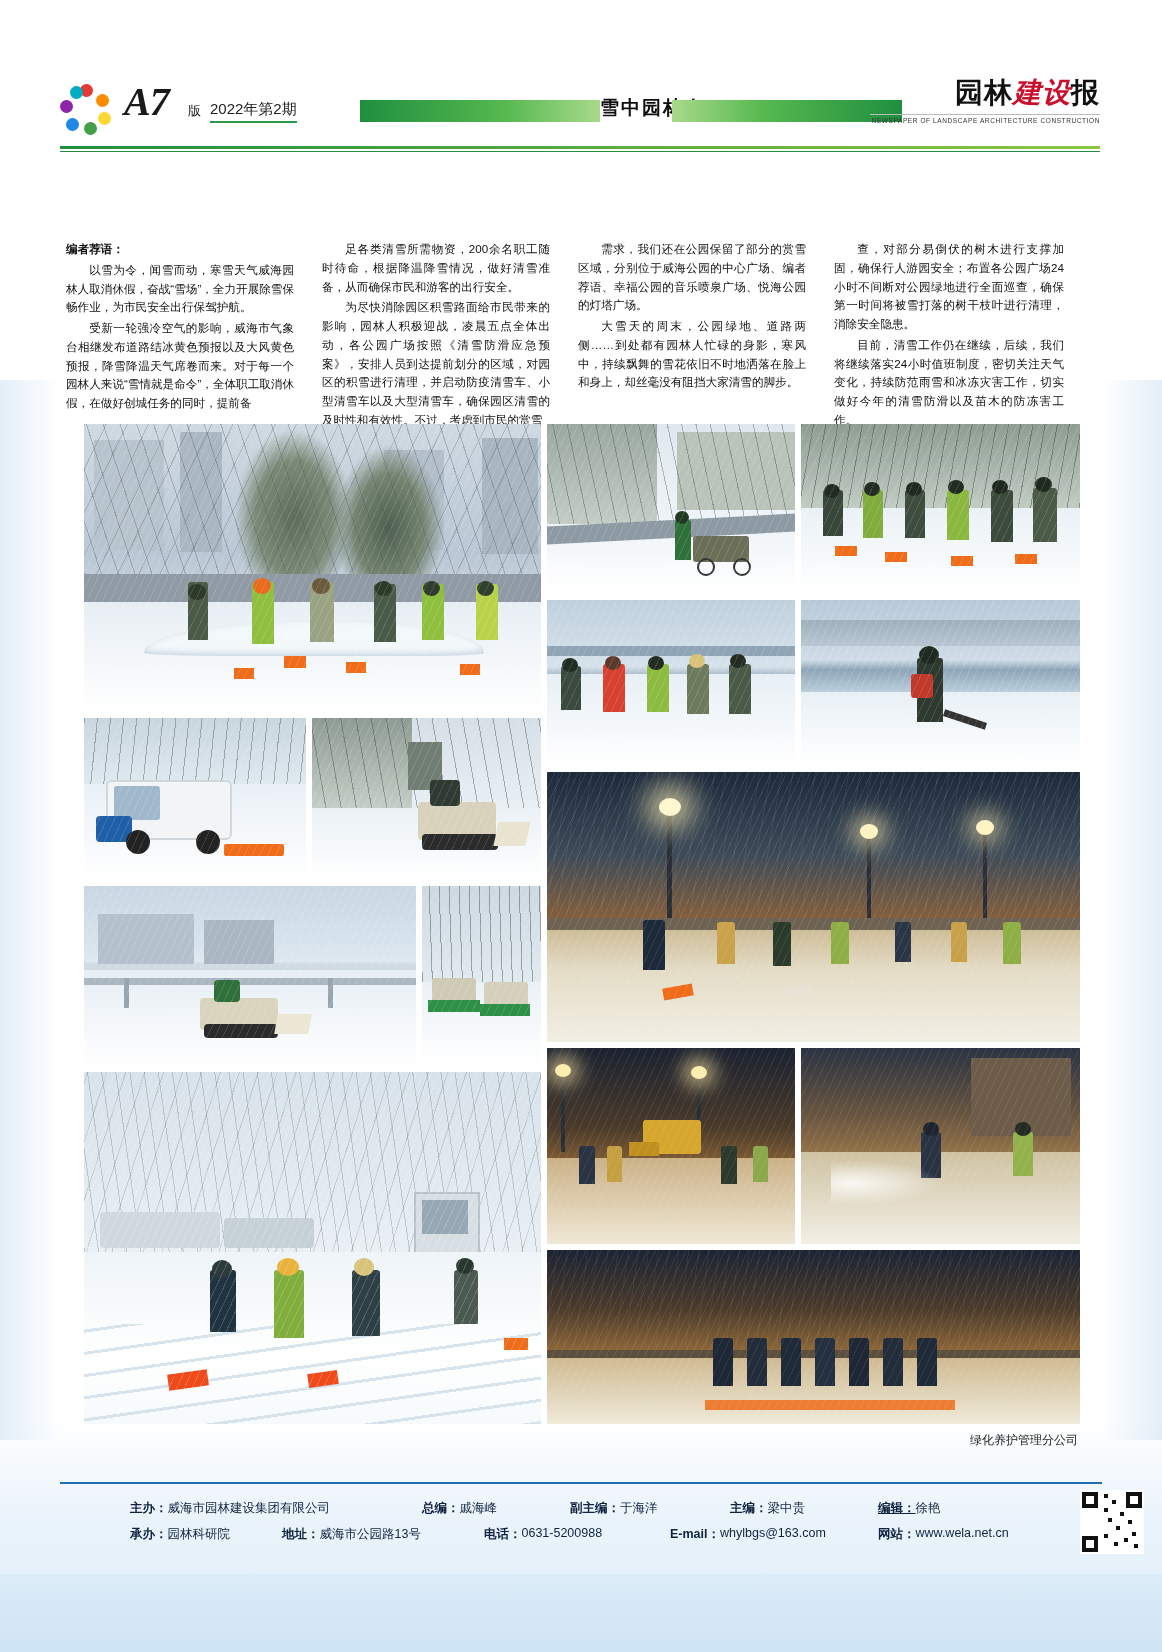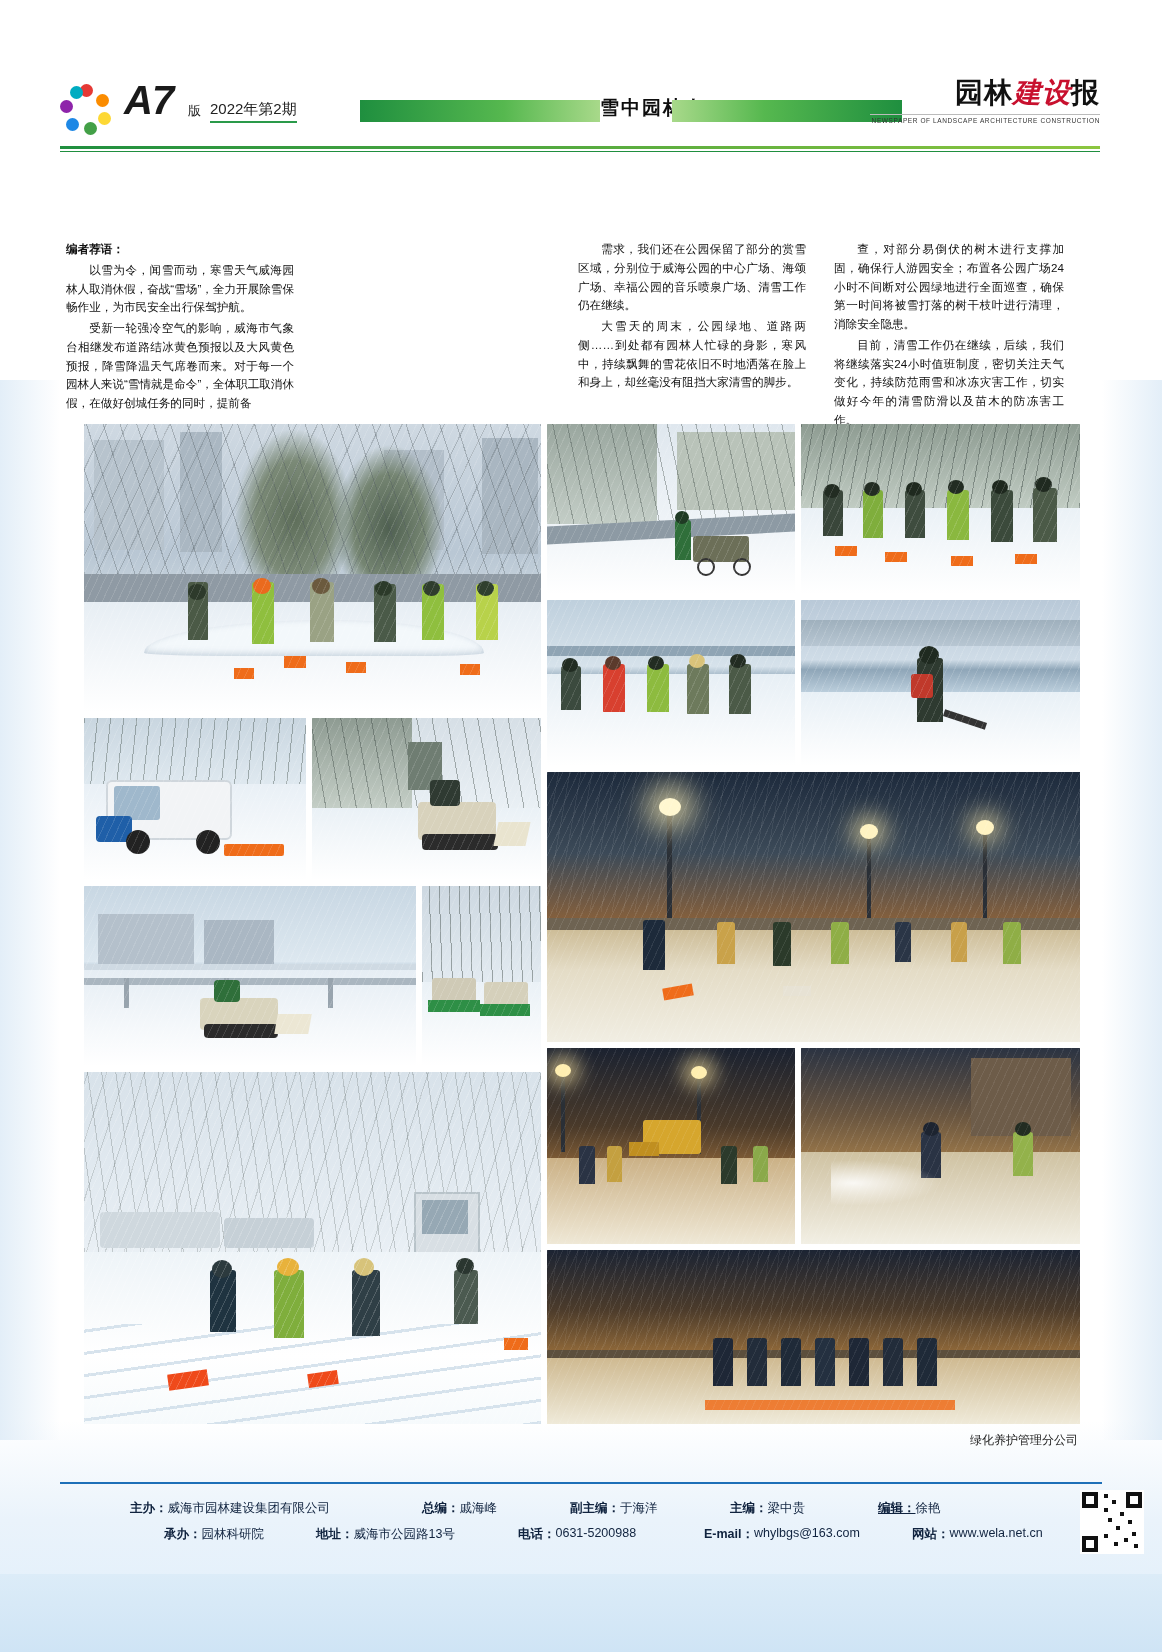--- a/index.html
+++ b/index.html
@@ -27,21 +27,21 @@
     background:linear-gradient(270deg,#dceaf6 0%,rgba(255,255,255,0) 100%);
     opacity:.8;
   }
 
   
   .masthead{position:absolute;left:60px;top:78px;width:1040px;height:62px;}
   .logo-dots{position:absolute;left:0;top:6px;width:56px;height:52px;}
   .logo-dots span{position:absolute;width:13px;height:13px;border-radius:50%;}
   .pageno{
     position:absolute;left:64px;top:0px;
-    font-family:Liberation Sans, sans-serif;
+    font-family:Liberation Serif, serif;
     font-style:italic;font-weight:700;font-size:40px;color:#1a1a1a;letter-spacing:-1px;
   }
   .pageno-sub{
     position:absolute;left:128px;top:24px;font-size:13px;color:#222;
   }
   .pageno-date{
     position:absolute;left:150px;top:22px;font-size:15px;color:#222;
     border-bottom:2px solid #2a9a4a;padding-bottom:2px;
   }
   .green-bar{
@@ -160,22 +160,26 @@
   <div class="mast-rule"></div>
   <div class="mast-rule2"></div>
 
 
   <div class="cols">
     <div class="col c1">
       <p class="lead">编者荐语：</p>
       <p>以雪为令，闻雪而动，寒雪天气威海园林人取消休假，奋战“雪场”，全力开展除雪保畅作业，为市民安全出行保驾护航。</p>
       <p>受新一轮强冷空气的影响，威海市气象台相继发布道路结冰黄色预报以及大风黄色预报，降雪降温天气席卷而来。对于每一个园林人来说“雪情就是命令”，全体职工取消休假，在做好创城任务的同时，提前备</p>
     </div>
+    <div class="col c2">
+      <p>足各类清雪所需物资，200余名职工随时待命，根据降温降雪情况，做好清雪准备，从而确保市民和游客的出行安全。</p>
+      <p>为尽快消除园区积雪路面给市民带来的影响，园林人积极迎战，凌晨五点全体出动，各公园广场按照《清雪防滑应急预案》，安排人员到达提前划分的区域，对园区的积雪进行清理，并启动防疫清雪车、小型清雪车以及大型清雪车，确保园区清雪的及时性和有效性。不过，考虑到市民的赏雪</p>
+    </div>
     <div class="col c3">
-      <p>需求，我们还在公园保留了部分的赏雪区域，分别位于威海公园的中心广场、海颂广场、幸福公园的音乐喷泉广场、清雪工作仍在继续。</p>
+      <p>需求，我们还在公园保留了部分的赏雪区域，分别位于威海公园的中心广场、编者荐语、幸福公园的音乐喷泉广场、悦海公园的灯塔广场。</p>
       <p>大雪天的周末，公园绿地、道路两侧……到处都有园林人忙碌的身影，寒风中，持续飘舞的雪花依旧不时地洒落在脸上和身上，却丝毫没有阻挡大家清雪的脚步。</p>
     </div>
     <div class="col c4">
       <p>查，对部分易倒伏的树木进行支撑加固，确保行人游园安全；布置各公园广场24小时不间断对公园绿地进行全面巡查，确保第一时间将被雪打落的树干枝叶进行清理，消除安全隐患。</p>
       <p>目前，清雪工作仍在继续，后续，我们将继续落实24小时值班制度，密切关注天气变化，持续防范雨雪和冰冻灾害工作，切实做好今年的清雪防滑以及苗木的防冻害工作。</p>
     </div>
   </div>
 
   <div class="photos">
 
@@ -444,21 +448,21 @@
 
   <div class="footrule"></div>
   <div class="footer">
     <div class="footrow" style="top:6px;">
       <span style="left:0;"><b>主办：</b><span>威海市园林建设集团有限公司</span></span>
       <span style="left:292px;"><b>总编：</b><span>戚海峰</span></span>
       <span style="left:440px;"><b>副主编：</b><span>于海洋</span></span>
       <span style="left:600px;"><b>主编：</b><span>梁中贵</span></span>
       <span style="left:748px;text-decoration:underline;"><b>编辑：</b><span>徐艳</span></span>
     </div>
-    <div class="footrow" style="top:32px;margin-left:34px;">
+    <div class="footrow" style="top:32px;">
       <span style="left:0;"><b>承办：</b><span>园林科研院</span></span>
       <span style="left:152px;"><b>地址：</b><span>威海市公园路13号</span></span>
       <span style="left:354px;"><b>电话：</b><span>0631-5200988</span></span>
       <span style="left:540px;"><b>E-mail：</b><span>whylbgs@163.com</span></span>
       <span style="left:748px;"><b>网站：</b><span>www.wela.net.cn</span></span>
     </div>
   </div>
 
   <div class="qr">
     <i style="left:2px;top:2px;width:16px;height:16px;"></i>

